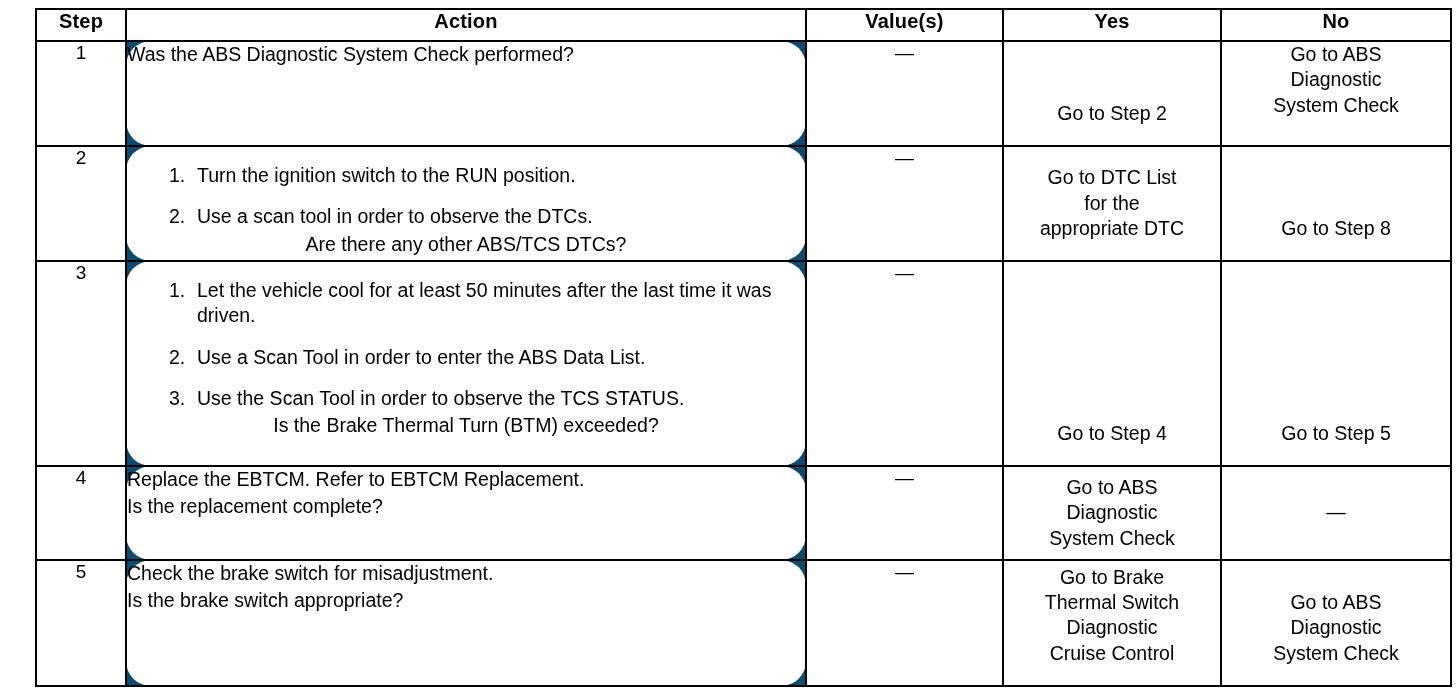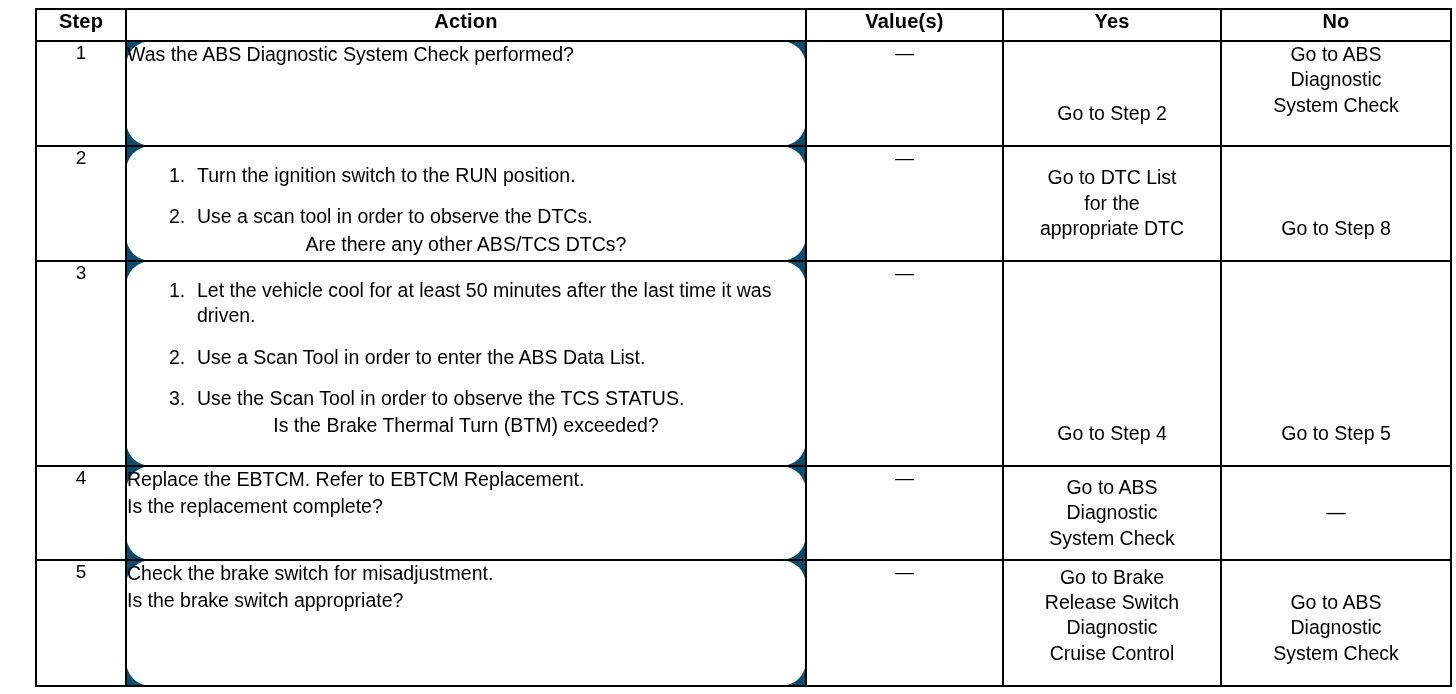--- a/index.html
+++ b/index.html
@@ -225,21 +225,21 @@
         <tr style="height: 126px;">
           <td class="step-cell"><span>5</span></td>
           <td class="action-cell">
             <div class="intro-line"><span>Check the brake switch for misadjustment.</span></div>
             <div class="intro-line"><span>Is the brake switch appropriate?</span></div>
           </td>
           <td class="value-cell"><span class="emdash">—</span></td>
           <td class="branch-cell v-bottom">
             <div>
               <span class="br-line"><span>Go to </span><span class="ital">Brake</span></span>
-              <span class="br-line"><span class="ital">Release Switch</span></span>
+              <span class="br-line"><span class="ital">Thermal Switch</span></span>
               <span class="br-line"><span class="ital">Diagnostic</span></span>
               <span class="br-line"><span>Cruise Control</span></span>
             </div>
           </td>
           <td class="branch-cell v-bottom">
             <div>
               <span class="br-line"><span>Go to </span><span class="ital">ABS</span></span>
               <span class="br-line"><span class="ital">Diagnostic</span></span>
               <span class="br-line"><span class="ital">System Check</span></span>
             </div>

